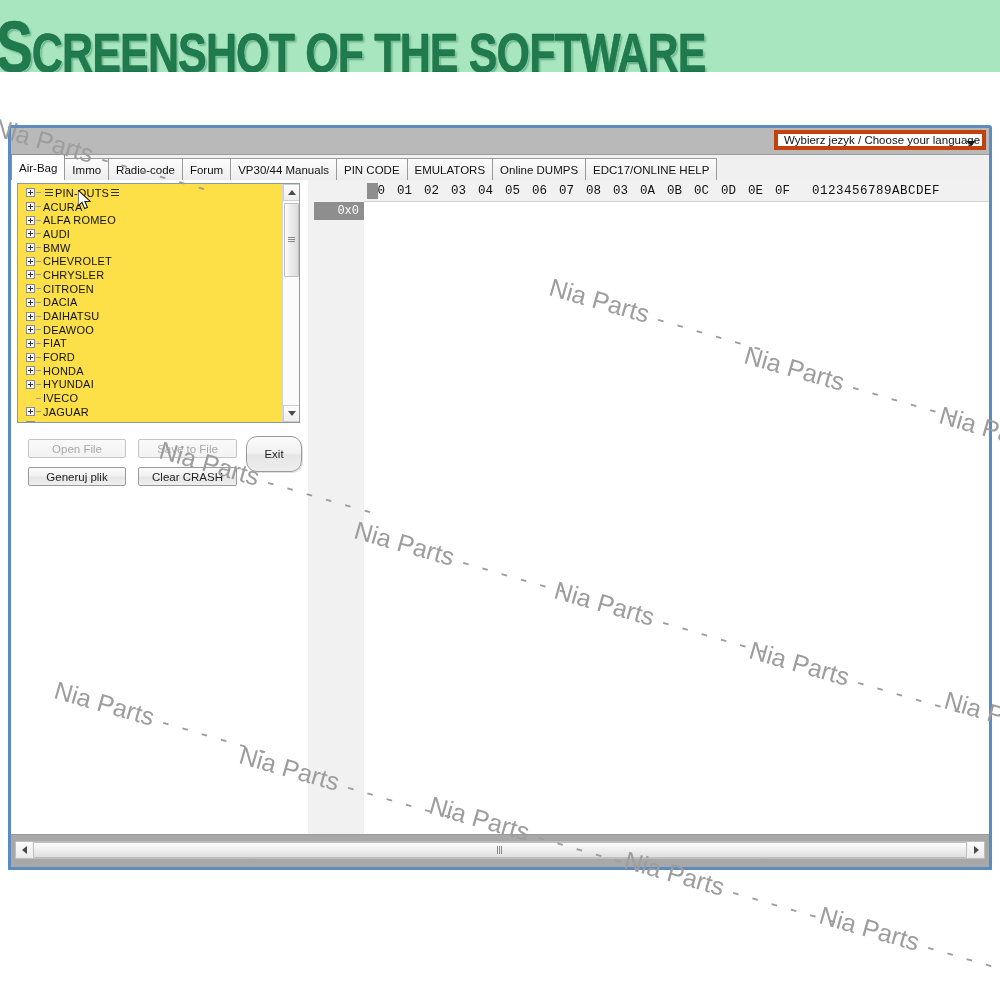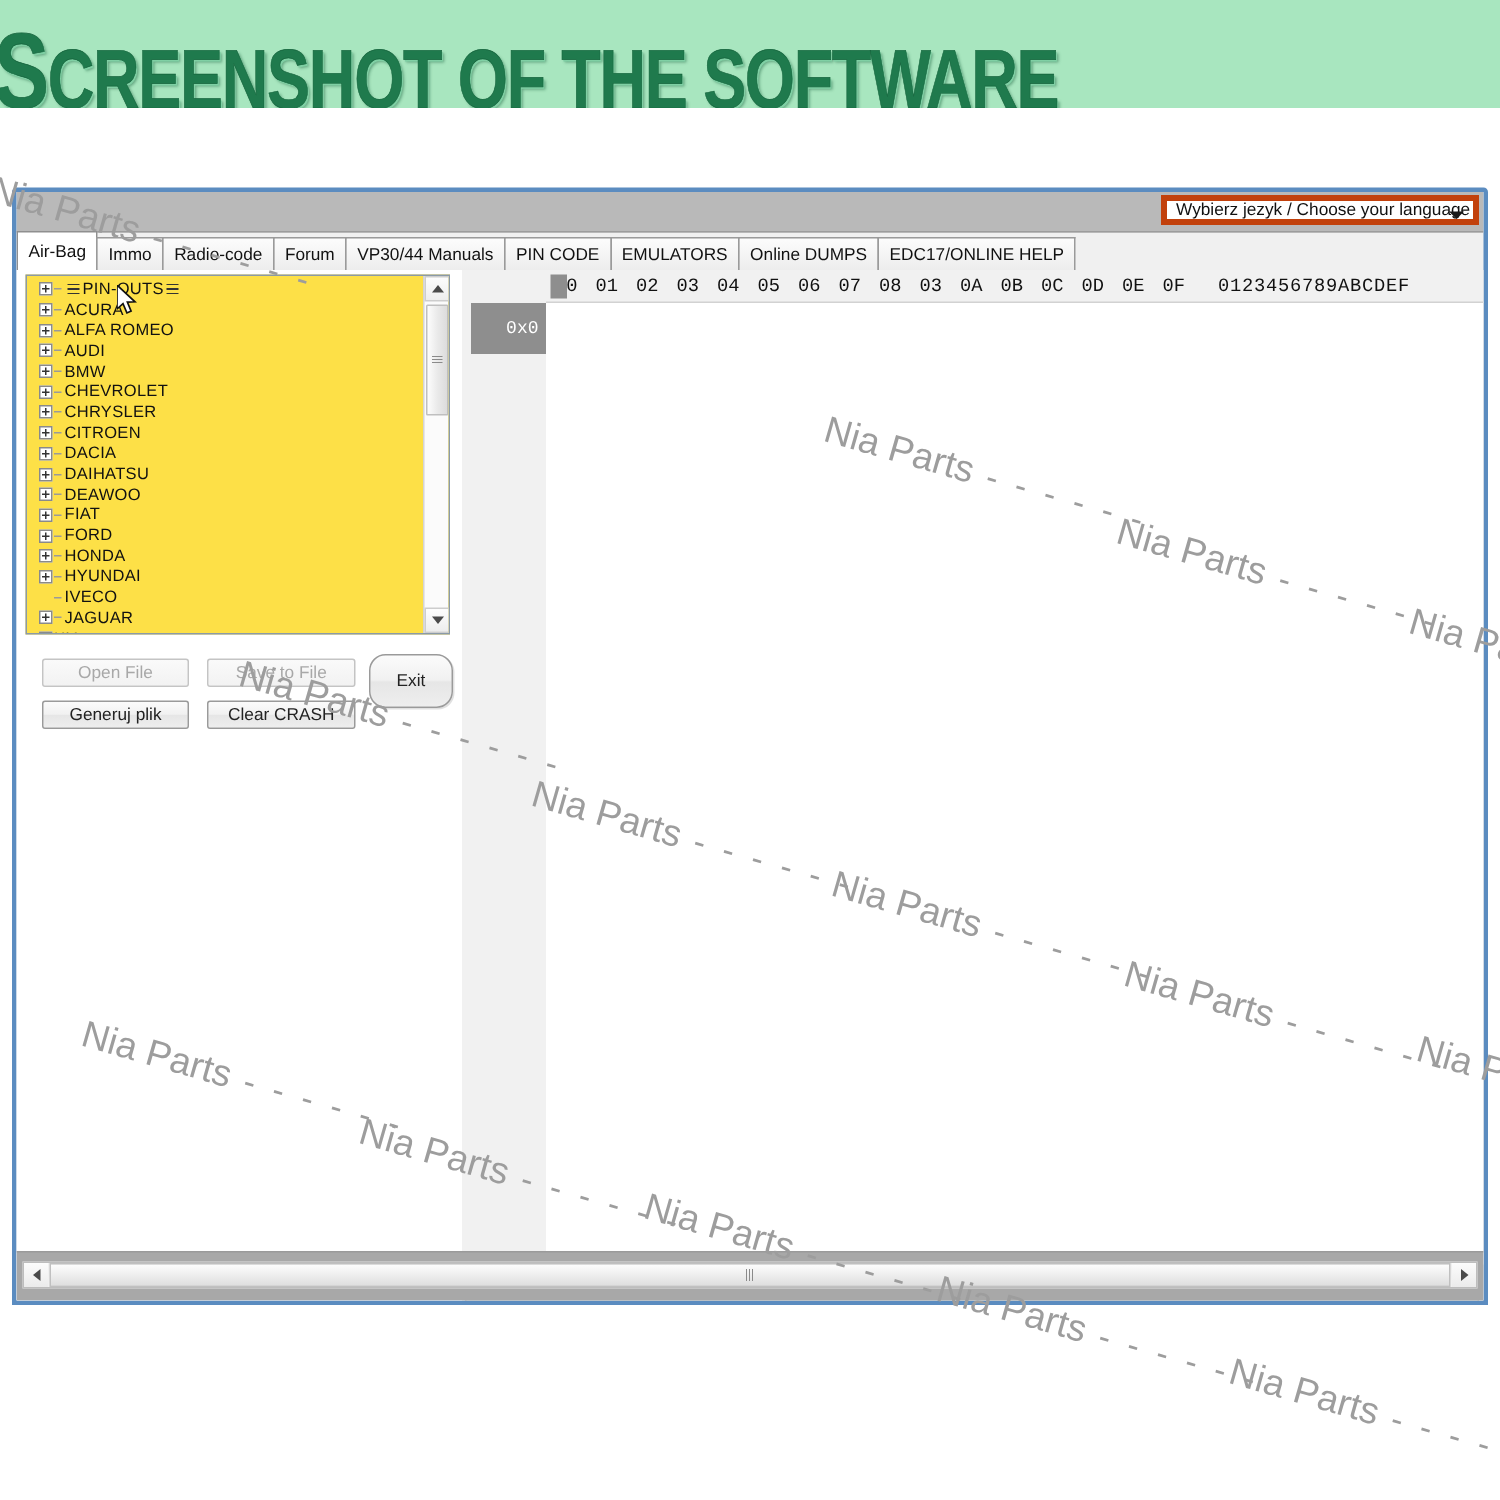--- a/index.html
+++ b/index.html
@@ -247,21 +247,21 @@
   .hex-col.first .selbox {
     position:absolute; left:3px; top:-1px; width:11px; height:16px; background:#8e8e8e;
   }
   .hex-ascii { margin-left:16px; letter-spacing:.5px; }
 
   .hex-body {
     position:absolute; left:56px; top:21px; right:0; height:642px;
     background:#ffffff;
   }
   .hex-offset-cell {
-    position:absolute; left:6px; top:22px; width:50px; height:34px;
+    position:absolute; left:6px; top:22px; width:50px; height:18px;
     background:#8e8e8e; color:#ffffff;
     font-family:"Liberation Mono", monospace; font-size:12px;
     display:flex; align-items:center; justify-content:flex-end;
     padding-right:5px; box-sizing:border-box;
   }
   .hex-gray-pane {
     position:absolute; left:2px; top:665px; right:3px; height:118px;
     background:#c2c2c2; border:1px solid #b0b0b0; box-sizing:border-box;
   }
 

